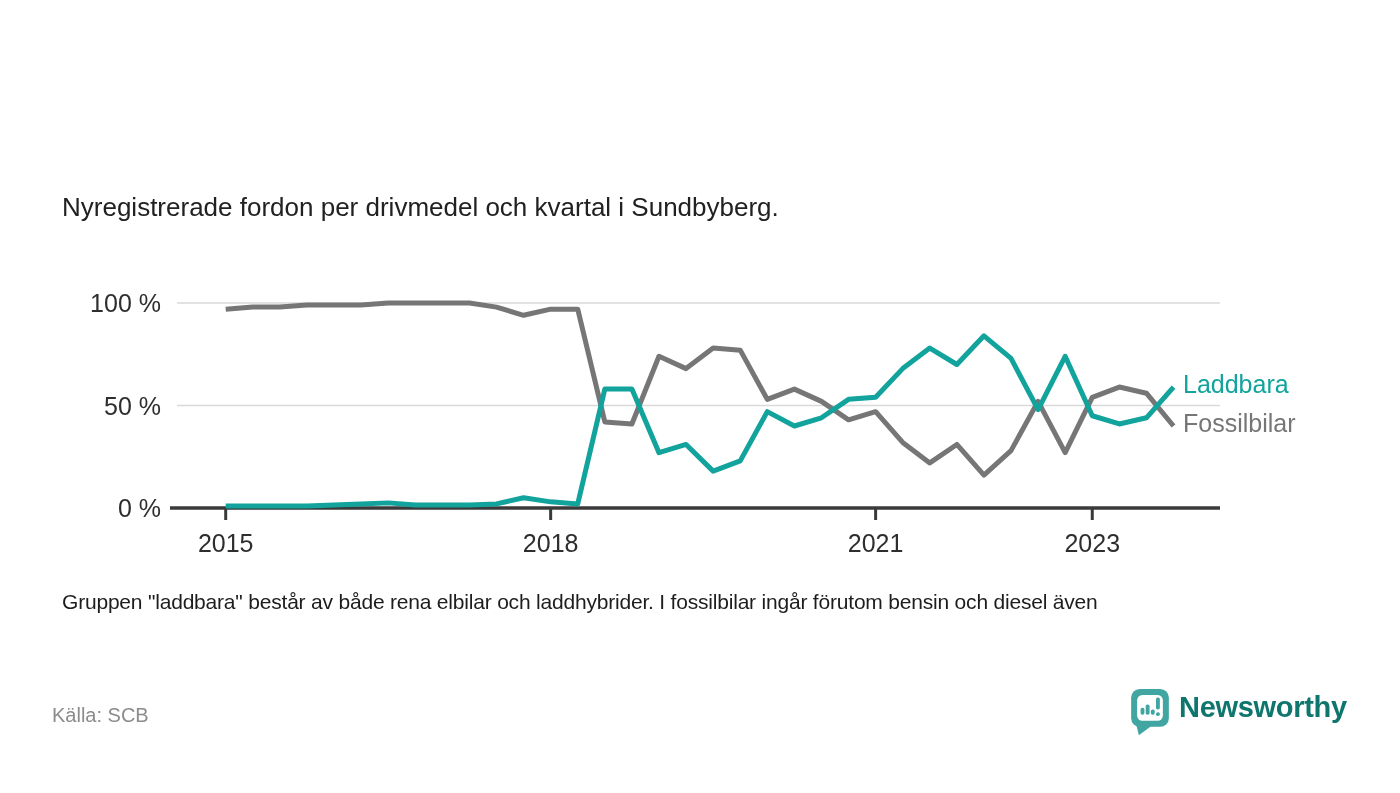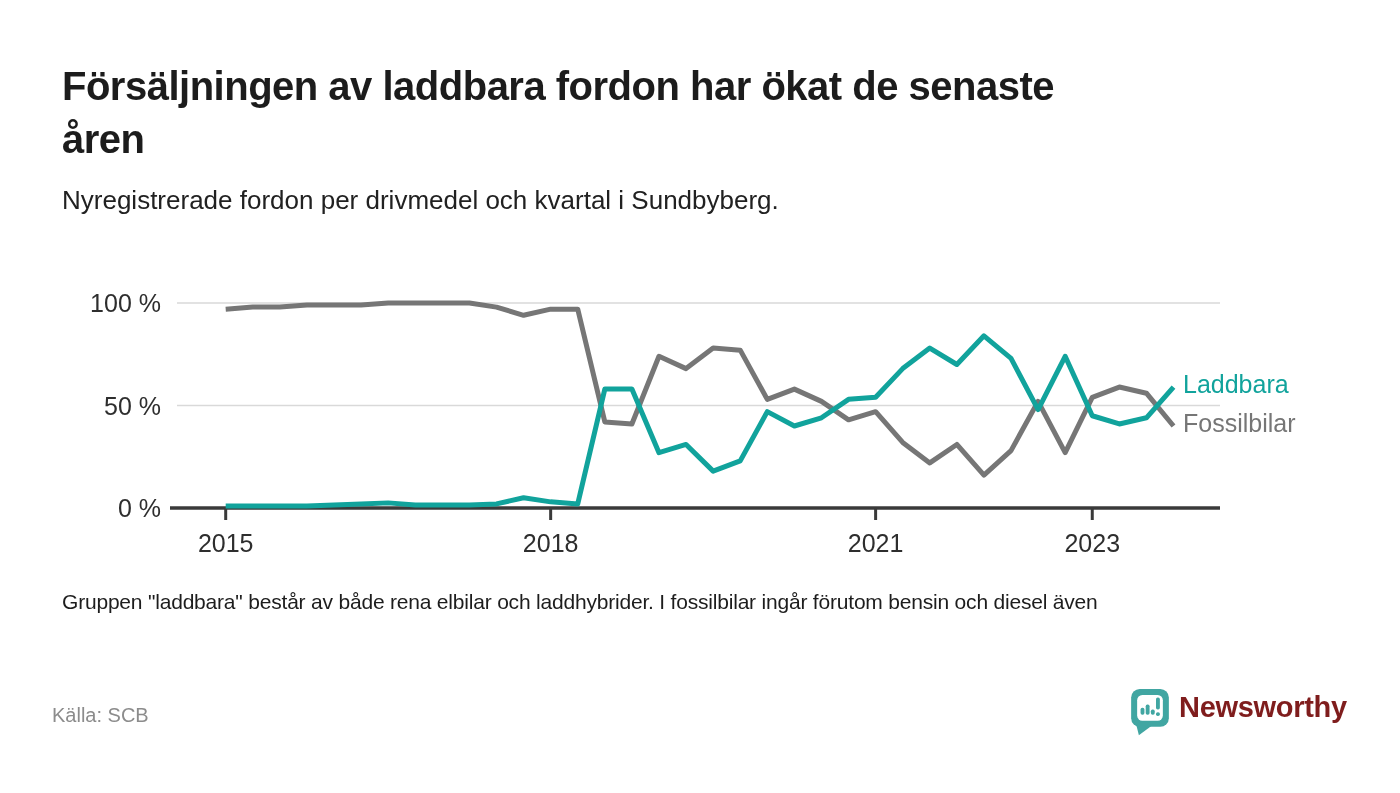--- a/index.html
+++ b/index.html
@@ -1,39 +1,35 @@
 <!DOCTYPE html>
 <html><head>
 <meta charset="utf-8">
 <style>
   html,body{margin:0;padding:0;background:#fff;}
   .page{position:relative;width:1400px;height:793px;background:#ffffff;overflow:hidden;
         font-family:"Liberation Sans","DejaVu Sans",sans-serif;}
   .title{position:absolute;left:62px;top:60px;width:1280px;font-size:40px;font-weight:bold;
          color:#1c1c1c;line-height:53px;letter-spacing:-0.5px;}
-  .subtitle{position:absolute;left:62px;top:185px;font-size:26px;color:#212121;}
+  .subtitle{position:absolute;left:62px;top:192px;font-size:26px;color:#212121;}
   #chart-svg{position:absolute;left:0;top:280px;}
   #chart-svg text{font-family:"Liberation Sans","DejaVu Sans",sans-serif;}
   .legend-label{position:absolute;left:1183px;font-size:25px;font-weight:normal;}
   .footnote{position:absolute;left:62px;top:589px;width:1300px;font-size:21px;color:#1d1d1d;
             line-height:26px;letter-spacing:-0.2px;}
   .source{position:absolute;left:52px;top:704px;font-size:20px;color:#8c8c8c;}
   .logo{position:absolute;left:1131px;top:689px;height:50px;display:flex;align-items:flex-start;}
   .logo-icon{width:38px;height:48px;}
   .logo-wordmark{margin-left:10px;margin-top:2px;font-size:29px;font-weight:600;letter-spacing:-0.3px;}
 </style>
 </head>
 <body>
 
 <div class="page">
 
-  <div class="title">
-    <div>Försäljningen av laddbara fordon har ökat de senaste</div>
-    <div>åren</div>
-  </div>
 
   <div class="subtitle">Nyregistrerade fordon per drivmedel och kvartal i Sundbyberg.</div>
 
   <svg id="chart-svg" width="1400" height="300" viewBox="0 0 1400 300">
       <line x1="170" x2="1220" y1="228" y2="228" stroke="#3a3a3a" stroke-width="3.5"></line>
       <text x="161" y="237" text-anchor="end" font-size="25" fill="#2e2e2e">0 %</text>
       <line x1="177" x2="1220" y1="125.5" y2="125.5" stroke="#d9d9d9" stroke-width="1.5"></line>
       <text x="161" y="134.5" text-anchor="end" font-size="25" fill="#2e2e2e">50 %</text>
       <line x1="177" x2="1220" y1="23" y2="23" stroke="#d9d9d9" stroke-width="1.5"></line>
       <text x="161" y="32" text-anchor="end" font-size="25" fill="#2e2e2e">100 %</text>
@@ -62,16 +58,16 @@
     <svg class="logo-icon" viewBox="0 0 44 56">
       <path class="logo-fill" d="M5 38 L9 54 L24 43 Z" fill="#41a6a2"></path>
       <rect class="logo-fill" x="0" y="0" width="44" height="44" rx="10" fill="#41a6a2"></rect>
       <rect x="7" y="7" width="30" height="30" rx="6" fill="#ffffff"></rect>
       <rect class="logo-fill" x="11" y="22" width="4.5" height="8" rx="2" fill="#41a6a2"></rect>
       <rect class="logo-fill" x="17" y="18" width="4.5" height="12" rx="2" fill="#41a6a2"></rect>
       <rect class="logo-fill" x="23" y="24" width="4.5" height="6" rx="2" fill="#41a6a2"></rect>
       <rect class="logo-fill" x="29" y="10" width="4.5" height="14" rx="2" fill="#41a6a2"></rect>
       <rect class="logo-fill" x="29" y="27" width="4.5" height="4.5" rx="2" fill="#41a6a2"></rect>
     </svg>
-    <span class="logo-wordmark" style="color: #7f1d1d;">Newsworthy</span>
+    <span class="logo-wordmark" style="color: #0f766e;">Newsworthy</span>
   </div>
 
 </div>
 
 </body></html>

